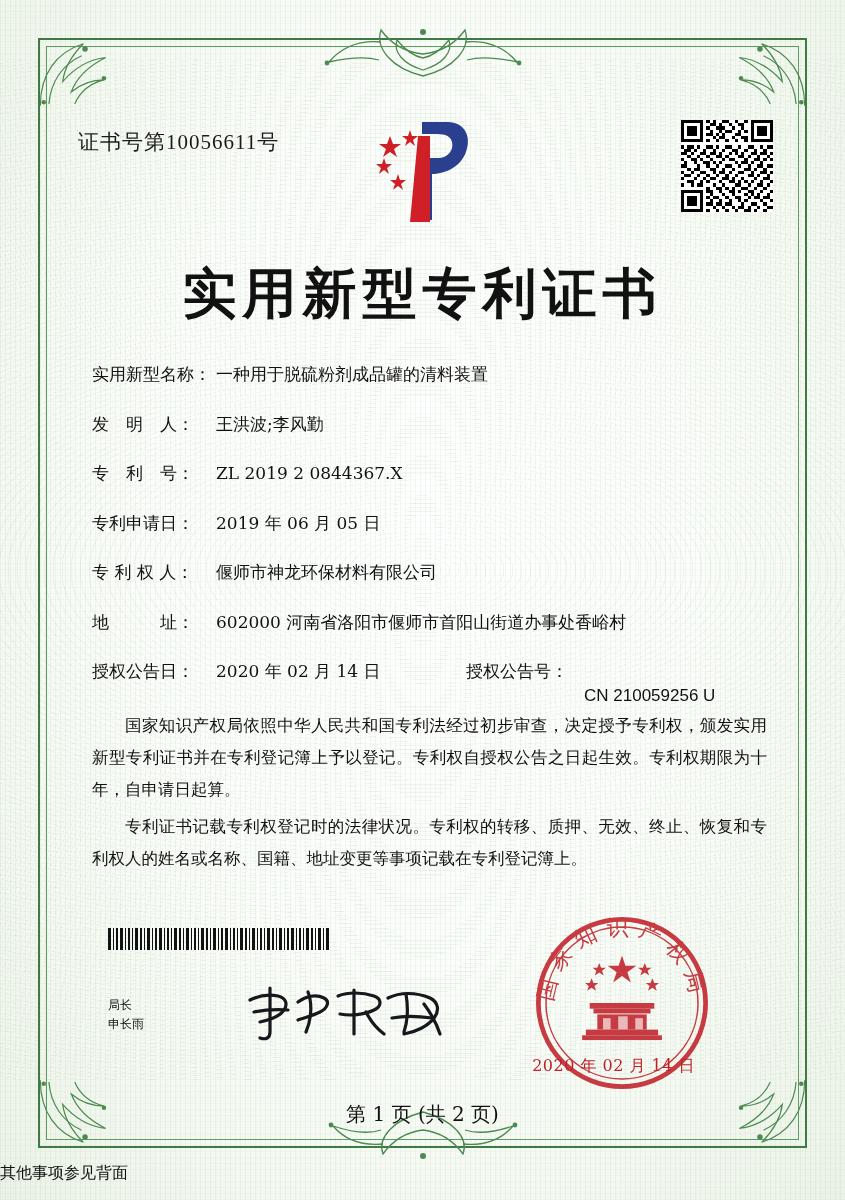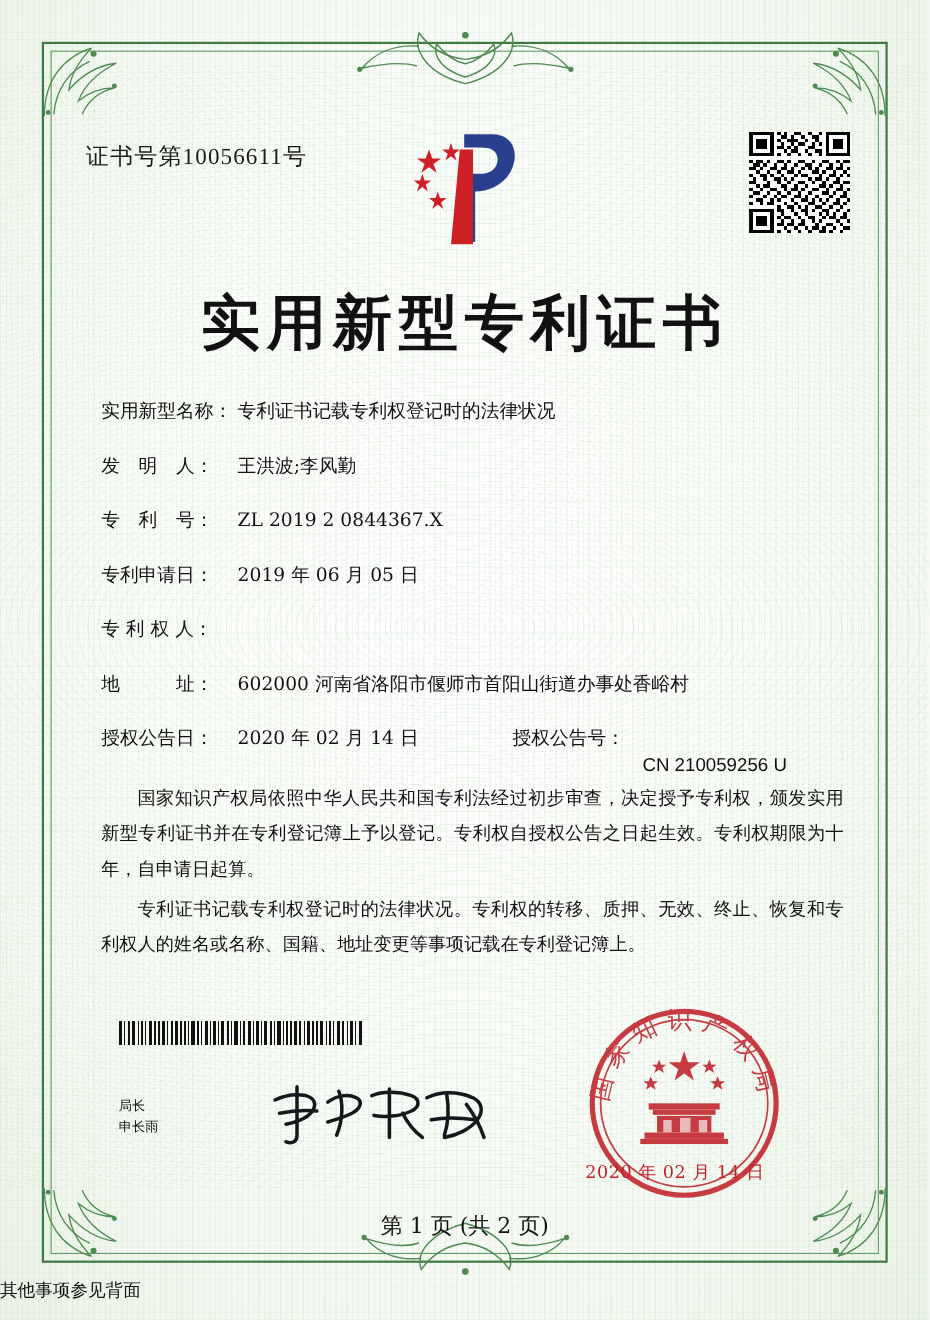--- a/index.html
+++ b/index.html
@@ -556,36 +556,37 @@
           <rect x="26" y="28" width="1" height="1"></rect>
       </g>
     </svg>
   </div>
 
   <div class="title">实用新型专利证书</div>
 
   <div class="fields">
     <div class="field-row">
       <div class="field-label">实用新型名称：</div>
-      <div class="field-value">专利证书记载专利权登记时的法律状况</div>
+      <div class="field-value">一种用于脱硫粉剂成品罐的清料装置</div>
     </div>
     <div class="field-row">
       <div class="field-label">发　明　人：</div>
       <div class="field-value">王洪波;李风勤</div>
     </div>
     <div class="field-row">
       <div class="field-label">专　利　号：</div>
       <div class="field-value">ZL 2019 2 0844367.X</div>
     </div>
     <div class="field-row">
       <div class="field-label">专利申请日：</div>
       <div class="field-value">2019 年 06 月 05 日</div>
     </div>
     <div class="field-row">
       <div class="field-label">专 利 权 人：</div>
+      <div class="field-value">偃师市神龙环保材料有限公司</div>
     </div>
     <div class="field-row">
       <div class="field-label">地　　　址：</div>
       <div class="field-value">602000 河南省洛阳市偃师市首阳山街道办事处香峪村</div>
     </div>
     <div class="field-row split">
       <div class="field-label">授权公告日：</div>
       <div class="field-value">2020 年 02 月 14 日</div>
       <div class="field-label2">授权公告号：</div>
       <div class="field-value2">CN 210059256 U</div>

